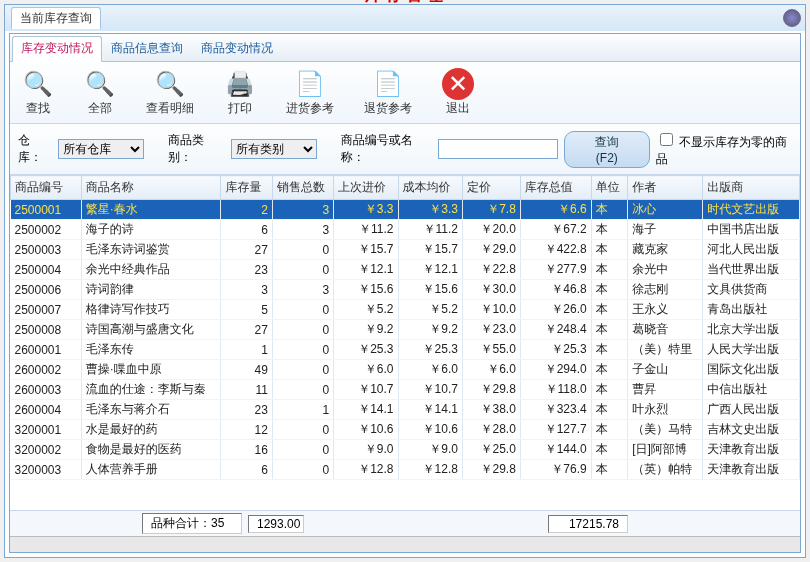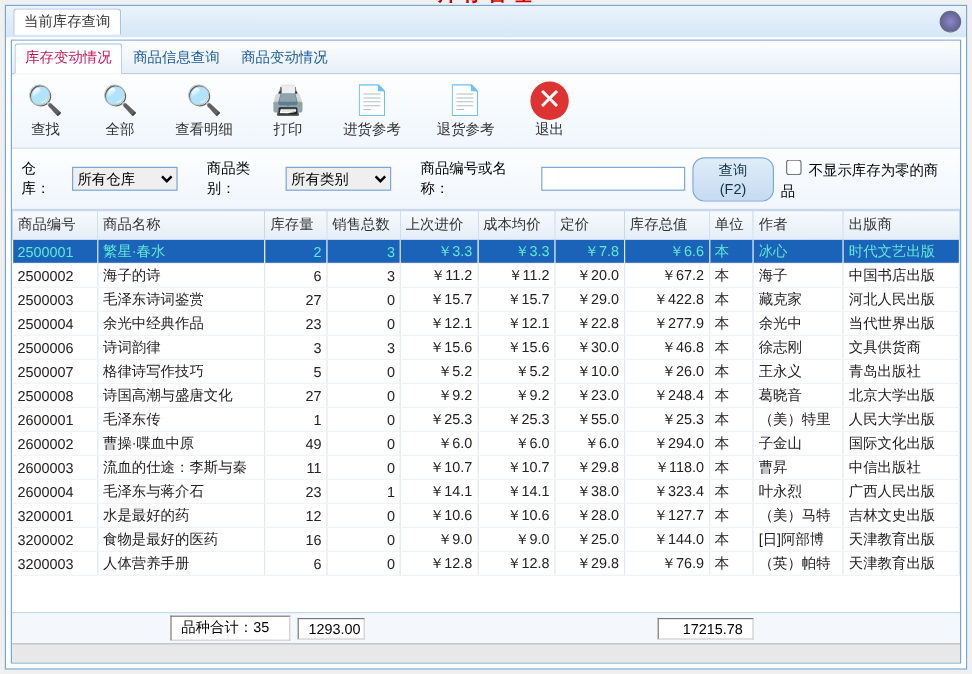--- a/index.html
+++ b/index.html
@@ -11,27 +11,27 @@
 .tab-tab { background: #fff; border: 1px solid #a8c4e0; border-bottom: none; padding: 2px 8px; font-size: 12px; color: #333; display: inline-block; border-radius: 3px 3px 0 0; }
 .inner { border: 1px solid #7aa8d3; margin: 2px 4px; height: 520px; background: #fff; display: flex; flex-direction: column; }
 .subtabs { display: flex; background: linear-gradient(#fdfefe,#e6eef7); padding: 2px 0 0 2px; border-bottom: 1px solid #aac4e0; }
 .subtab { padding: 3px 8px; font-size: 12px; color: #1a5a9a; cursor: pointer; border: 1px solid transparent; }
 .subtab.active { background: #fff; border: 1px solid #aac4e0; border-bottom: 1px solid #fff; border-radius: 3px 3px 0 0; margin-bottom: -1px; color: #be185d; }
 .toolbar { display: flex; gap: 18px; padding: 4px 6px; background: linear-gradient(#fdfefe,#f0f6fc); border-bottom: 1px solid #c8d8ea; }
 .tbtn { display: flex; flex-direction: column; align-items: center; font-size: 12px; color: #333; cursor: pointer; padding: 2px 6px; }
 .tbtn .ic { width: 32px; height: 32px; display: flex; align-items: center; justify-content: center; font-size: 24px; }
 .filterbar { display: flex; align-items: center; gap: 6px; padding: 6px 8px; background: linear-gradient(#fdfefe,#f0f6fc); border-bottom: 1px solid #c8d8ea; font-size: 12px; }
 .filterbar select, .filterbar input[type=text] { font-size: 12px; height: 20px; border: 1px solid #7aa8d3; }
-.qbtn { background: linear-gradient(#e0edf9,#c6dbf1); border: 1px solid #7aa8d3; border-radius: 10px; padding: 2px 10px; font-size: 12px; cursor: pointer; color: #134; }
+.qbtn { background: linear-gradient(#e0edf9,#c6dbf1); border: 1px solid #7aa8d3; border-radius: 10px; padding: 2px 20px; font-size: 12px; cursor: pointer; color: #134; }
 .tablewrap { flex: 1; overflow: auto; position: relative; }
 table { border-collapse: collapse; width: 100%; font-size: 12px; }
 th { background: linear-gradient(#f7fafd,#e4edf7); border: 1px solid #c8d8ea; padding: 3px 4px; font-weight: normal; color: #333; white-space: nowrap; text-align: left; position: sticky; top: 0; }
 td { border-right: 1px solid #e0e8f2; border-bottom: 1px solid #f0f4fa; padding: 1px 4px; white-space: nowrap; color: #222; }
 td.num { text-align: right; }
-tr.selected td { background: #1a63b8; color: #5eead4; }
+tr.selected td { background: #1a63b8; color: #fde047; }
 .footer { display: flex; align-items: center; padding: 2px 6px; border-top: 1px solid #c8d8ea; font-size: 12px; background: #f4f8fc; }
 .footcell { border: 1px inset #ccc; padding: 1px 8px; margin-right: 6px; text-align: right; background: #fff; }
 .hscroll { height: 16px; background: #e8e8e8; border-top: 1px solid #bbb; }
 .ic-search { color: #2a7ad9; }
 .ic-globe { color: #2a7ad9; }
 .ic-doc { color: #2a7ad9; }
 .ic-print { color: #555; }
 .ic-x { color: #fff; background: #d33; border-radius: 50%; width: 26px; height: 26px; line-height: 26px; text-align: center; }
 </style>
 </head>

